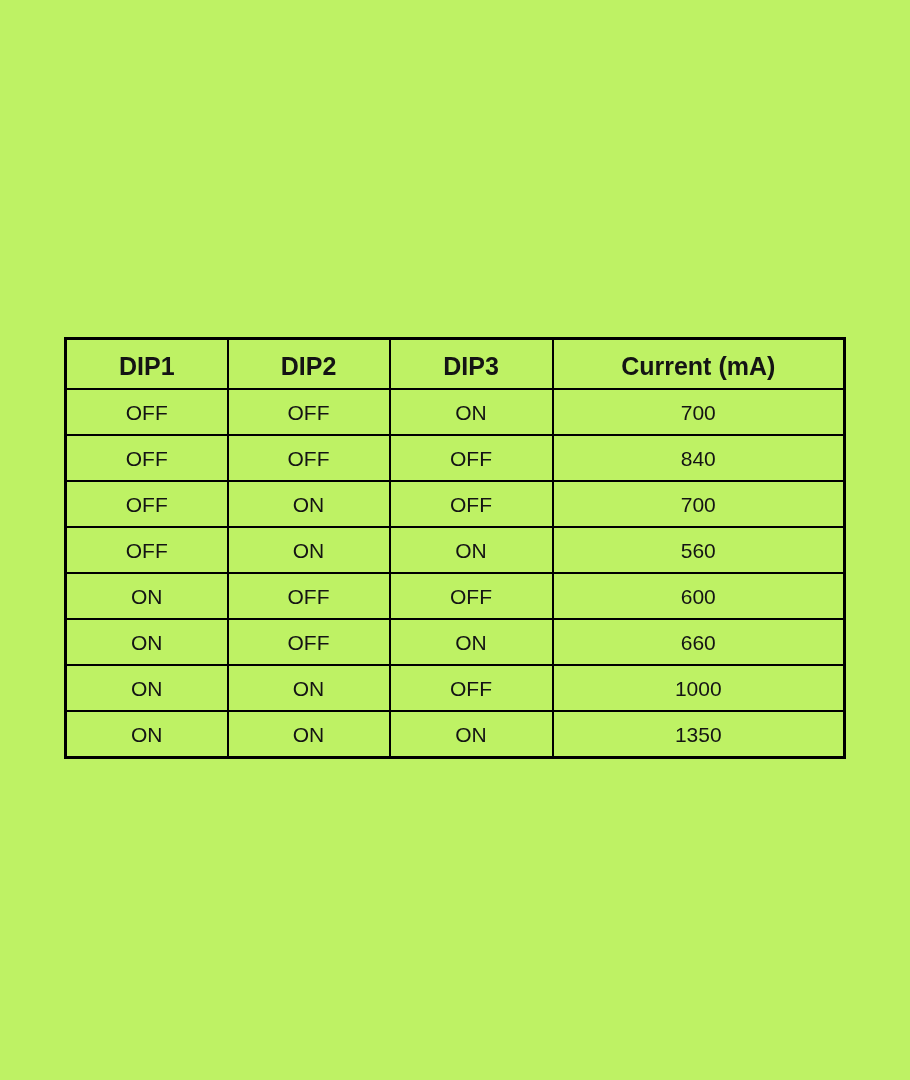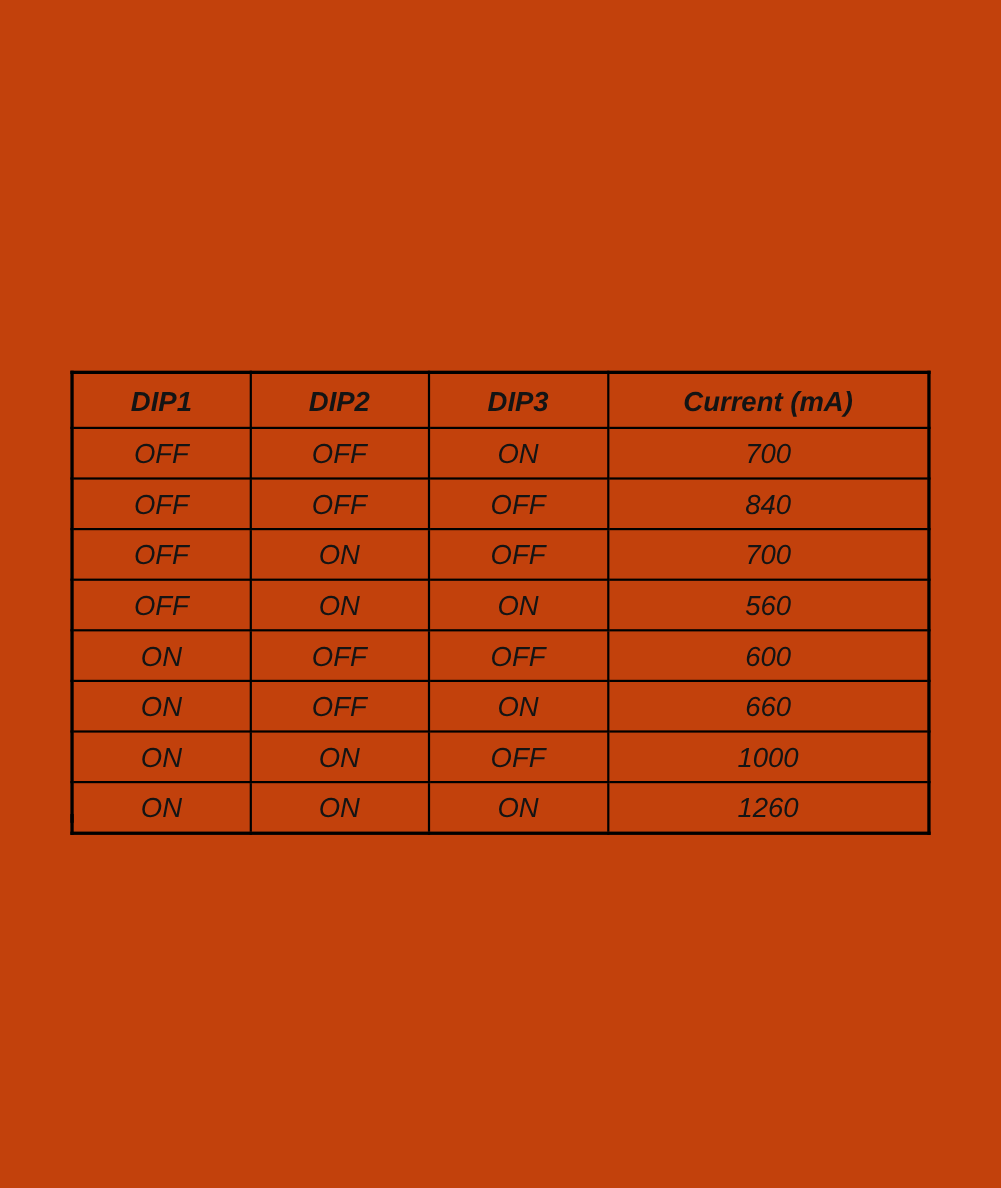--- a/index.html
+++ b/index.html
@@ -4,24 +4,23 @@
 <style>
   html, body {
     margin: 0;
     padding: 0;
     background: #ffffff;
   }
   .canvas {
     position: relative;
     width: 910px;
     height: 1080px;
-    background: #c2410c;
+    background: #bef264;
     font-family: "Liberation Sans", sans-serif;
     overflow: hidden;
-    font-style: italic;
   }
   .table-wrap {
     position: absolute;
     left: 64px;
     top: 337px;
   }
   table.dip-table {
     border-collapse: collapse;
     table-layout: fixed;
     width: 779px;
@@ -38,21 +37,21 @@
     white-space: nowrap;
   }
   .dip-table th {
     height: 44px;
     font-size: 25px;
     font-weight: bold;
     padding-top: 4px;
   }
   .dip-table td {
     height: 42px;
-    font-size: 25px;
+    font-size: 21px;
     font-weight: normal;
     padding-top: 2px;
   }
   col.c-dip { width: 162px; }
   col.c-dip3 { width: 163px; }
   col.c-current { width: 292px; }
   .border-stub {
     position: absolute;
     left: 64px;
     top: 740px;
@@ -121,19 +120,19 @@
         <tr>
           <td>ON</td>
           <td>ON</td>
           <td>OFF</td>
           <td>1000</td>
         </tr>
         <tr>
           <td>ON</td>
           <td>ON</td>
           <td>ON</td>
-          <td>1260</td>
+          <td>1350</td>
         </tr>
       </tbody>
     </table>
   </div>
   <div class="border-stub"></div>
 </div>
 
 </body></html>

